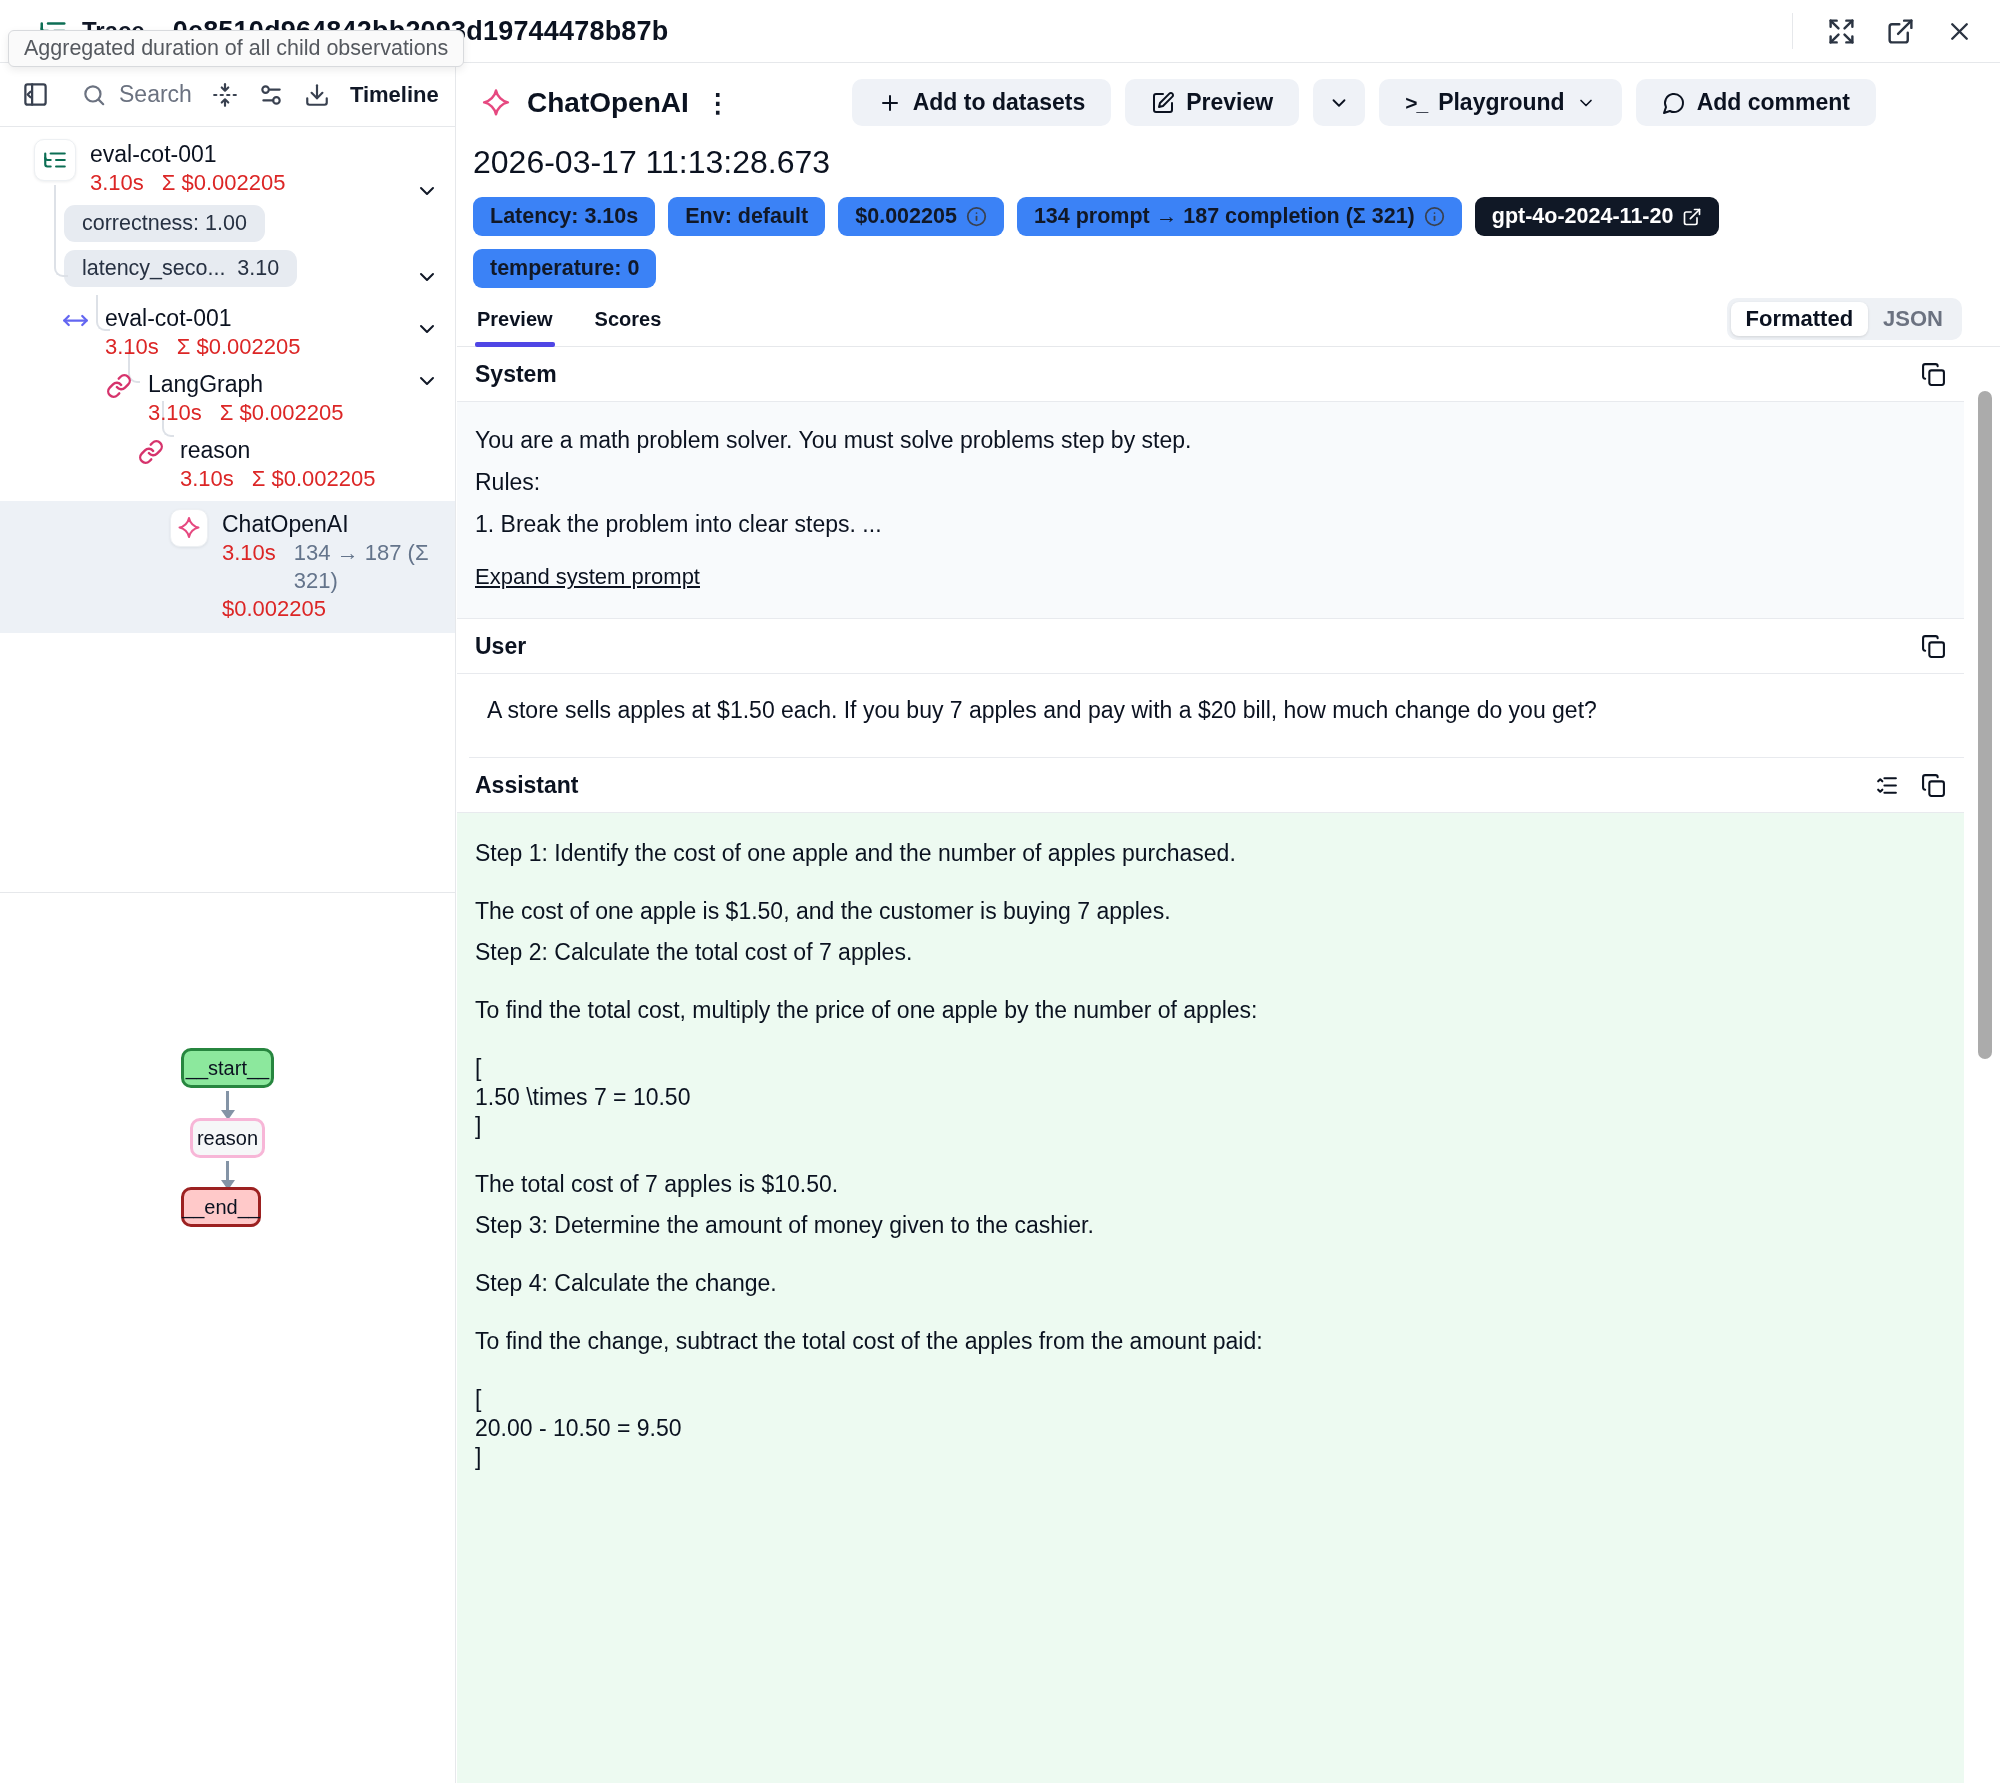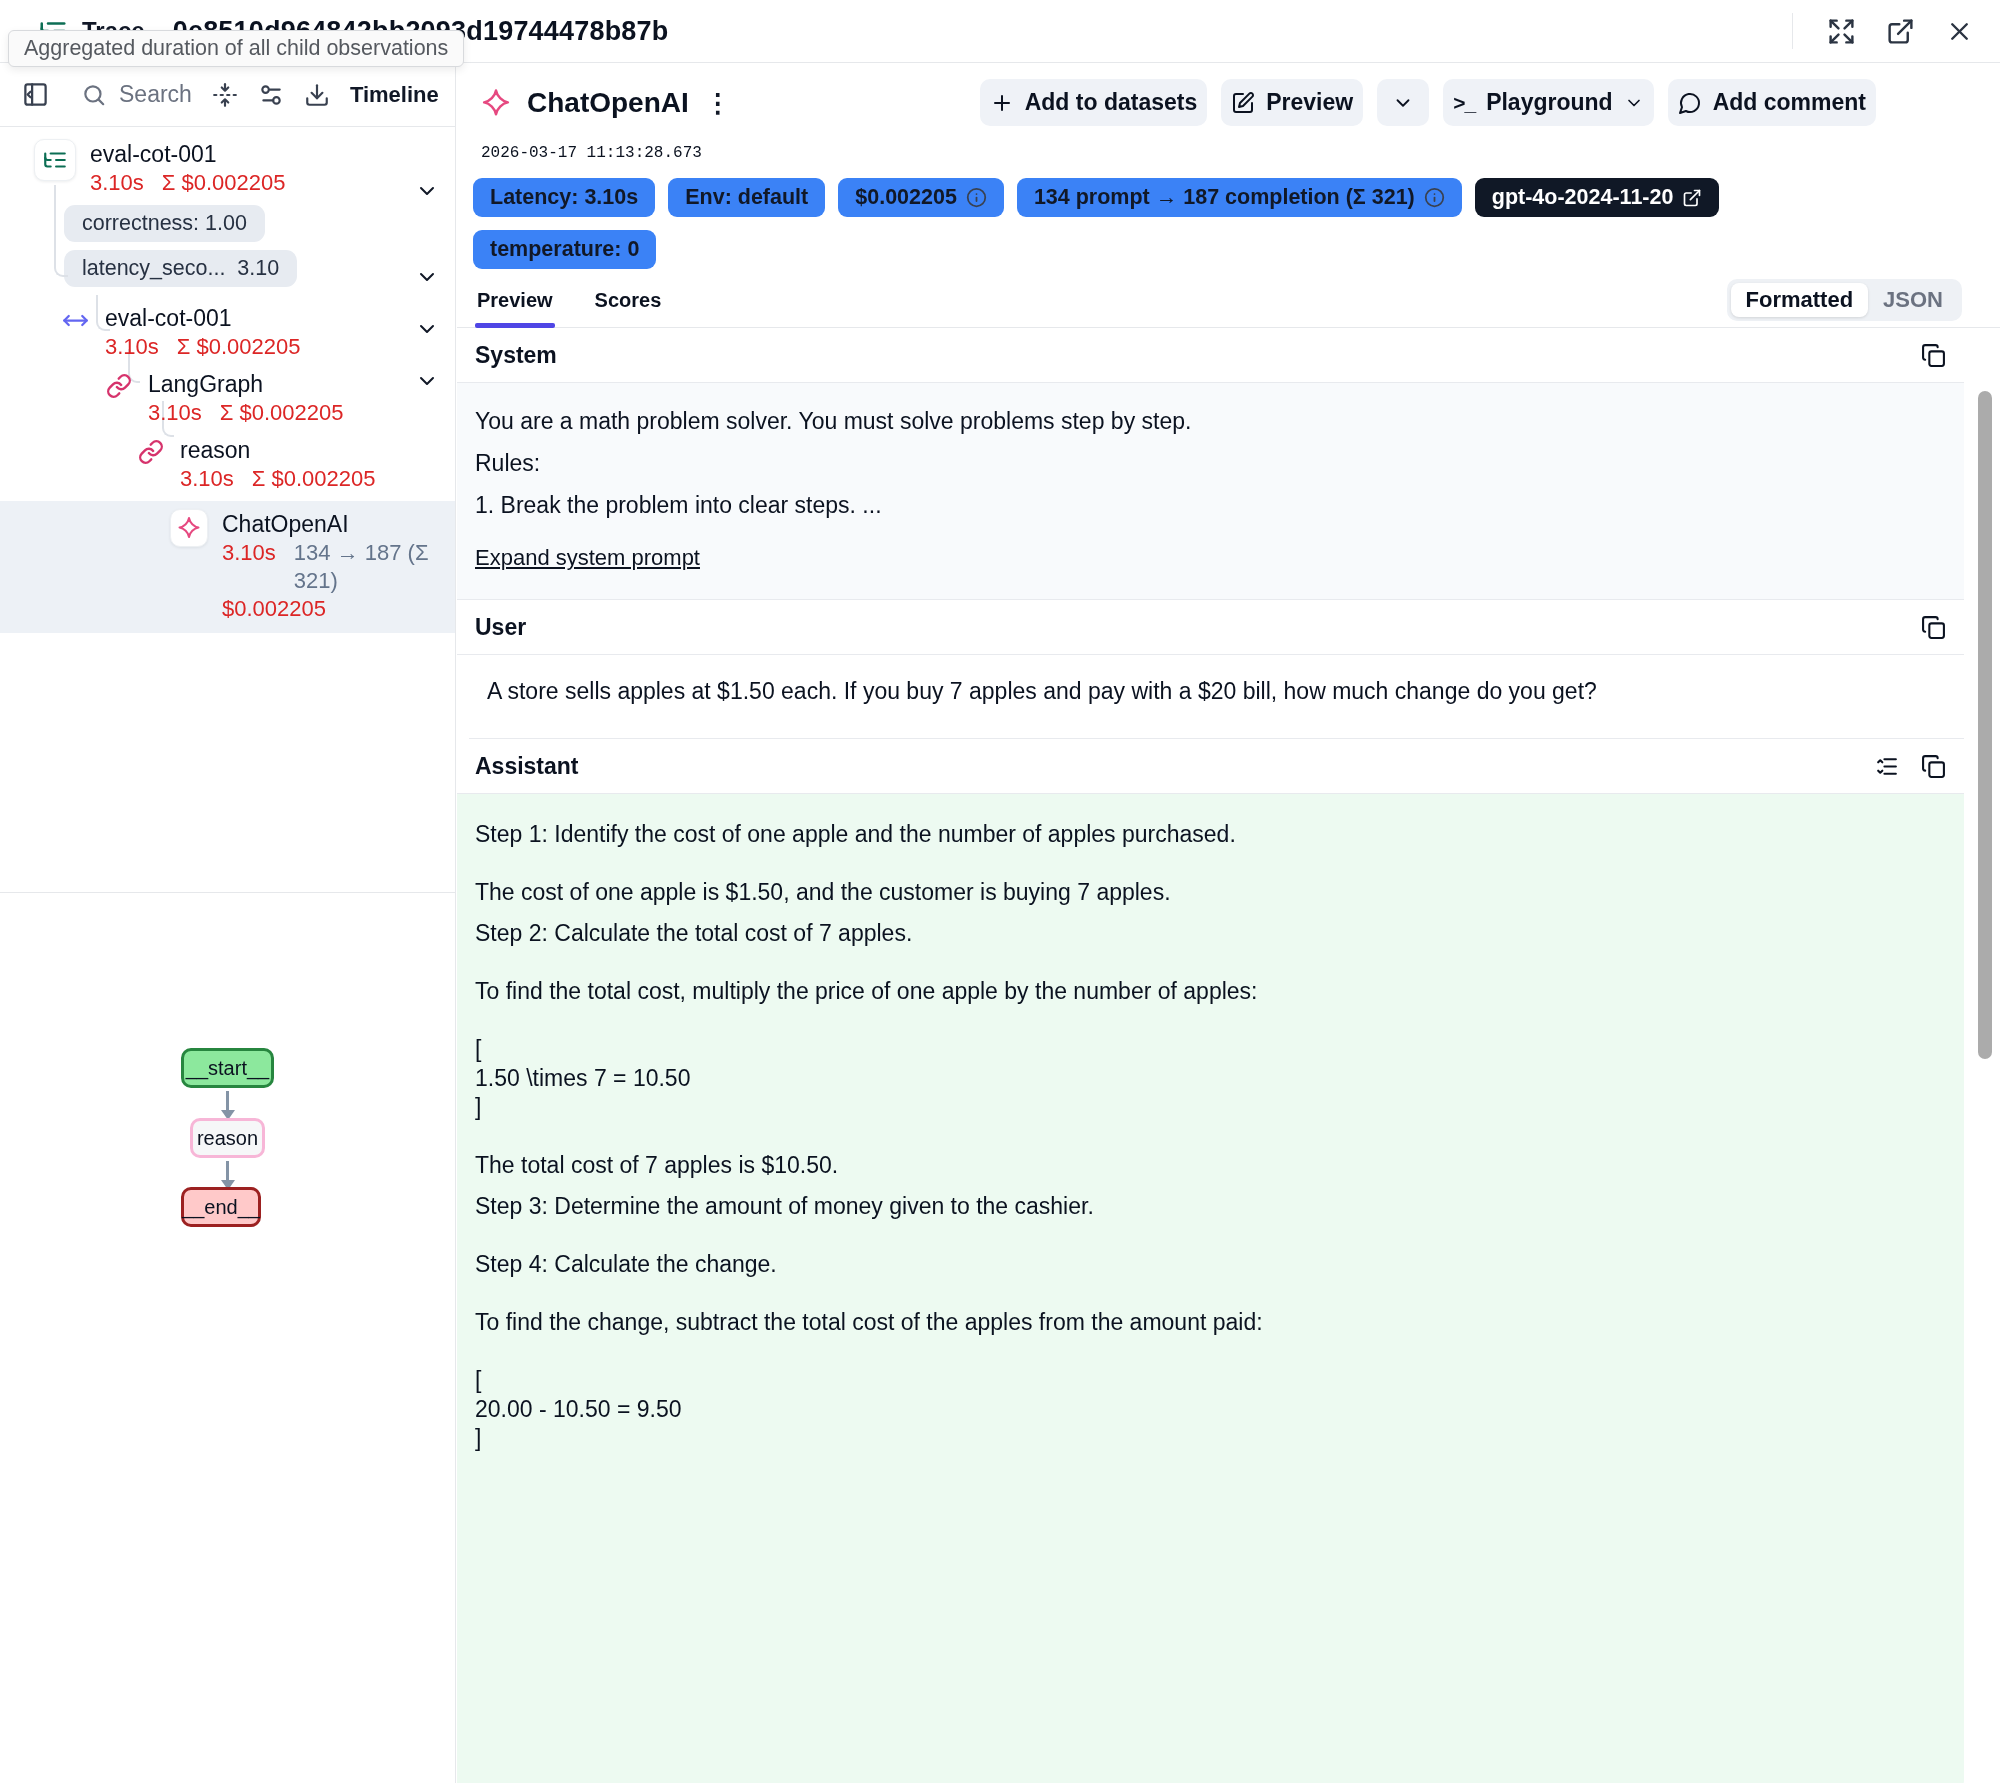--- a/index.html
+++ b/index.html
@@ -60,26 +60,26 @@
     border: 7px solid transparent; border-top: 10px solid #8494a6; border-bottom: 0; }
   .garrow-1 { top: 1028px; } .garrow-2 { top: 1098px; }
 
   
   .main { position: absolute; left: 457px; top: 63px; right: 0; bottom: 0; overflow: hidden; background: #fff; }
   .main-header { display: flex; align-items: center; gap: 16px; padding: 16px 16px 4px 24px; }
   .gen-title { font-size: 28px; font-weight: 700; color: #0b1220; }
   .dots { font-size: 26px; font-weight: 700; color: #111827; background: none; border: none; cursor: pointer; line-height: 1; }
   .actions { margin-left: auto; display: flex; align-items: center; gap: 14px; padding-right: 108px; }
   .btn { display: inline-flex; align-items: center; gap: 11px; background: #eff2f7; border: none;
-    border-radius: 10px; height: 47px; padding: 0 10px; font-size: 23px; font-weight: 600;
+    border-radius: 10px; height: 47px; padding: 0 26px; font-size: 23px; font-weight: 600;
     color: #0b1220; cursor: pointer; font-family: inherit; }
   .btn-chevron { padding: 0 15px; }
   .term-glyph { font-size: 21px; font-weight: 700; letter-spacing: -1px; }
 
-  .timestamp { font-size: 16px; color: #0b1220; padding: 14px 24px 0; font-family: Liberation Mono, monospace; }
+  .timestamp { font-size: 32px; color: #0b1220; padding: 14px 16px 0; }
   .badge-row { display: flex; flex-wrap: wrap; gap: 13px; padding: 16px 16px 0; align-items: center; }
   .badge-row.second { padding-top: 13px; }
   .badge { display: inline-flex; align-items: center; gap: 9px; background: #3b82f6; color: #111827;
     border-radius: 9px; padding: 7px 17px; font-size: 21.5px; font-weight: 600; }
   .badge .info { color: #394150; }
   .badge-dark { background: #101826; color: #fff; cursor: pointer; }
 
   .tabs { position: relative; display: flex; gap: 38px; margin-top: 20px; padding: 0 18px;
     border-bottom: 1px solid #e6e8eb; }
   .tab { background: none; border: none; font-family: inherit; font-size: 20px; font-weight: 700;

